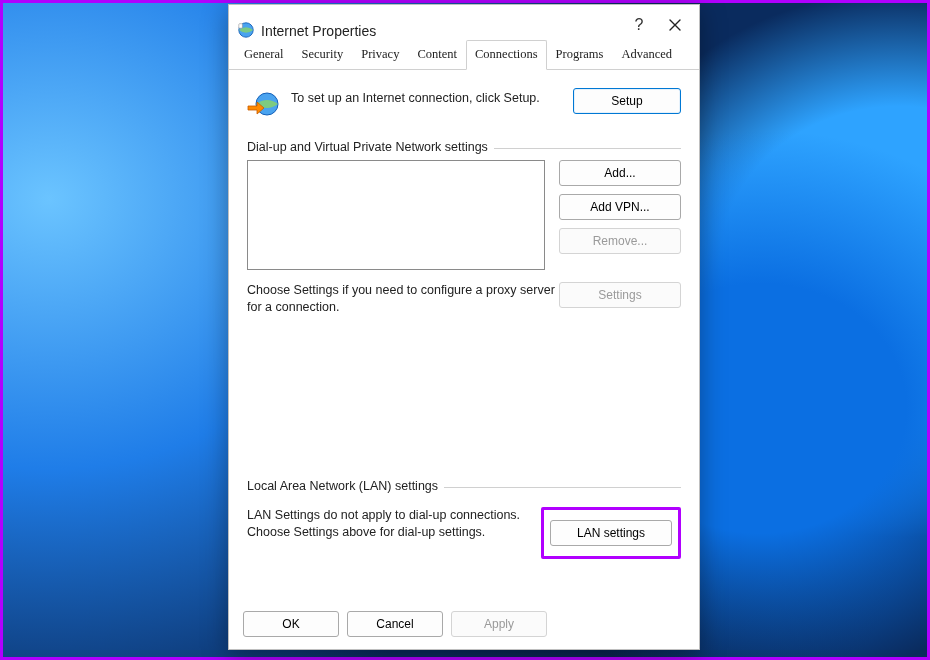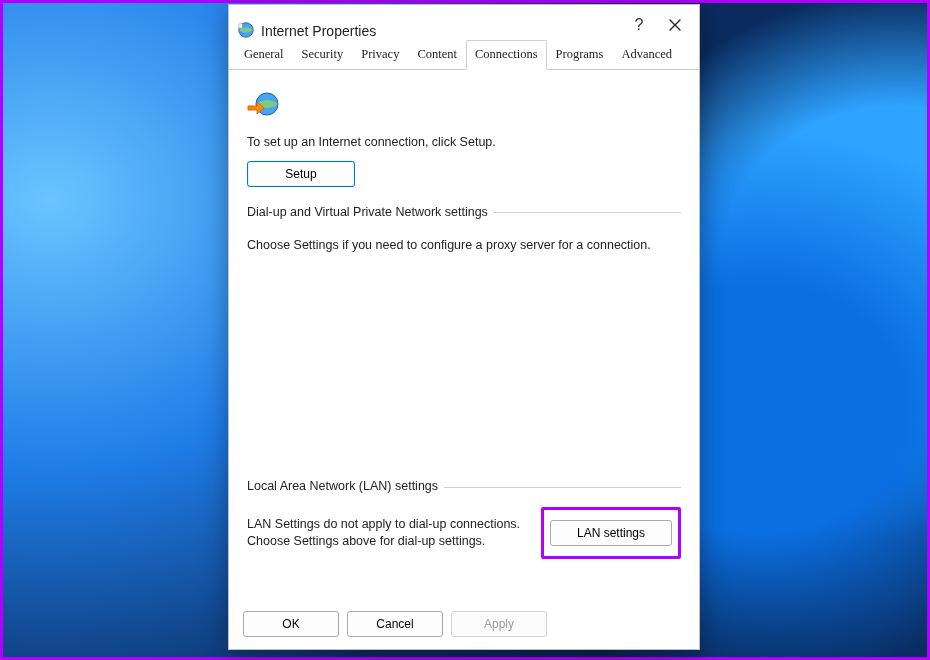--- a/index.html
+++ b/index.html
@@ -73,21 +73,20 @@
     top: 1px;
   }
   .body {
     flex: 1;
     padding: 14px 18px 6px 18px;
     display: flex; flex-direction: column;
   }
   .setup-row {
     display: flex; align-items: flex-start; gap: 10px;
     margin: 4px 0 14px 0;
-    flex-direction: column;
   }
   .setup-row .globe-icon { width: 34px; height: 34px; flex: 0 0 34px; }
   .setup-row .txt { flex: 1; font-size: 12.5px; line-height: 1.35; padding-top: 2px;}
   .btn {
     min-width: 108px; height: 26px;
     border: 1px solid #a9a9a9;
     background: #fdfdfd;
     border-radius: 3px;
     font: inherit;
     cursor: default;
@@ -119,21 +118,21 @@
     background: #fff;
   }
   .dial-btns { display: flex; flex-direction: column; gap: 8px; }
   .dial-btns .btn { width: 122px; }
   .settings-row {
     display: flex; gap: 2px; margin-top: 12px;
   }
   .settings-row .txt { flex: 1; font-size: 12.5px; line-height: 1.35;}
   .spacer { flex: 1; }
   .lan-row {
-    display: flex; gap: 14px; align-items: center; margin-top: 8px;
+    display: flex; gap: 14px; align-items: flex-start; margin-top: 8px;
   }
   .lan-row .txt { flex: 1; font-size: 12.5px; line-height: 1.35; }
   .lan-highlight {
     border: 3px solid #b100ff;
     padding: 10px 6px;
     border-radius: 2px;
   }
   .lan-highlight .btn { width: 122px; }
   .footer {
     display: flex; justify-content: flex-start; gap: 8px;
@@ -195,23 +194,32 @@
       </span>
       <div class="txt">To set up an Internet connection, click Setup.</div>
       <button class="btn default">Setup</button>
     </div>
 
     <div class="group-label">
       <span>Dial-up and Virtual Private Network settings</span>
       <span class="line"></span>
     </div>
 
+    <div class="dial-row">
+      <div class="listbox"></div>
+      <div class="dial-btns">
+        <button class="btn">Add...</button>
+        <button class="btn">Add VPN...</button>
+        <button class="btn disabled" disabled="">Remove...</button>
+      </div>
+    </div>
 
     <div class="settings-row">
       <div class="txt">Choose Settings if you need to configure a proxy server for a connection.</div>
+      <button class="btn disabled" disabled="" style="width:122px">Settings</button>
     </div>
 
     <div class="spacer"></div>
 
     <div class="group-label">
       <span>Local Area Network (LAN) settings</span>
       <span class="line"></span>
     </div>
 
     <div class="lan-row">

